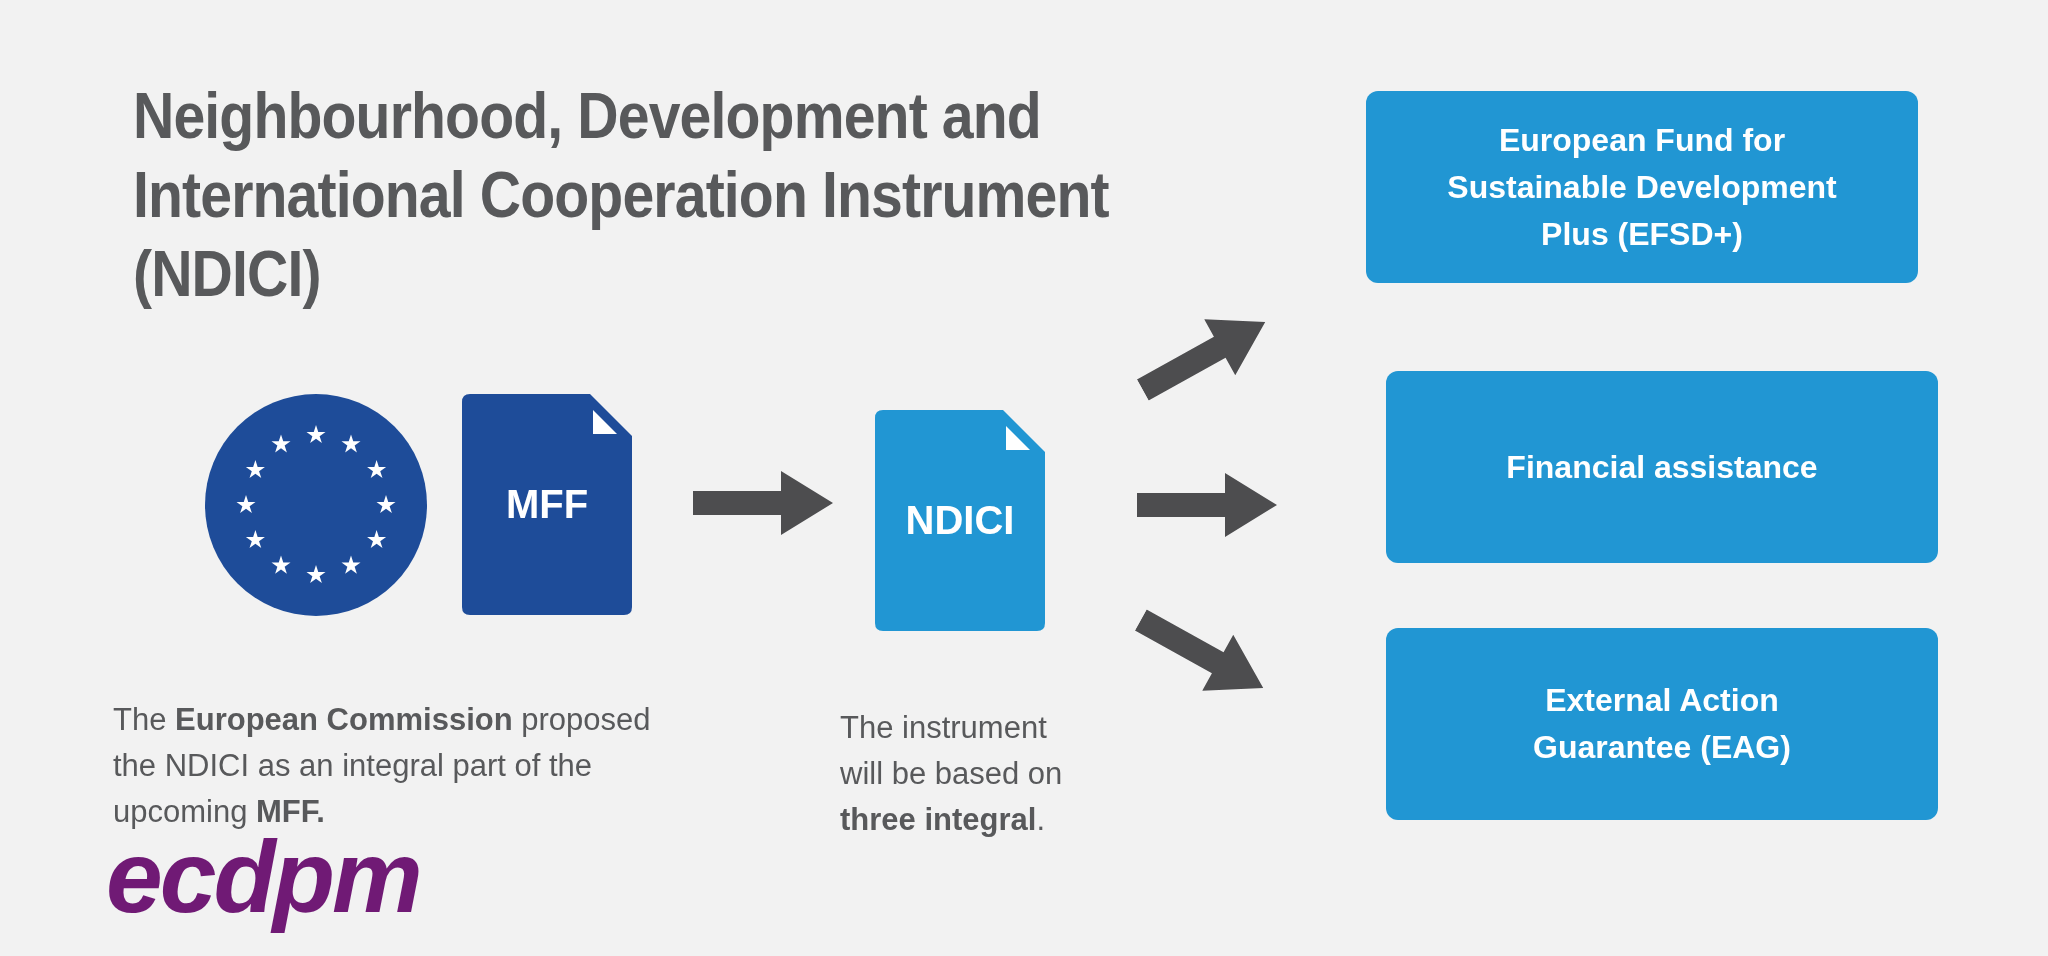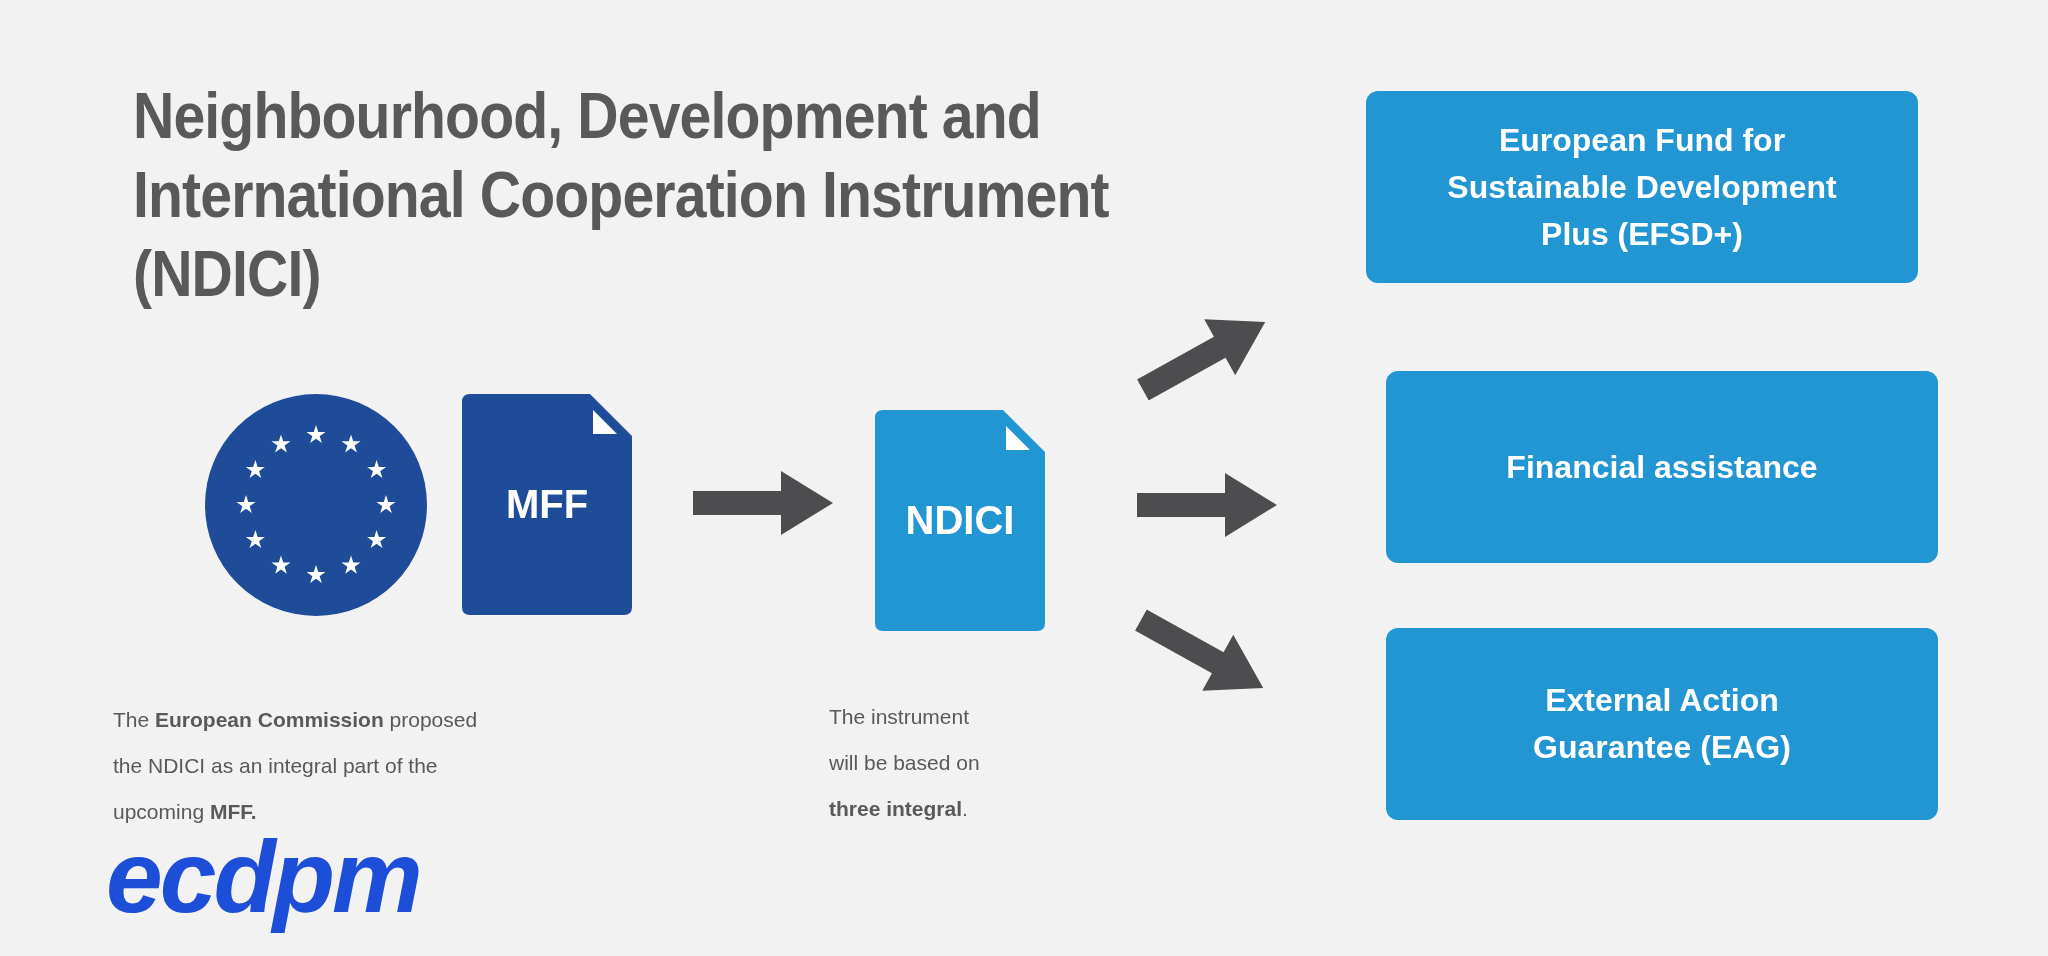--- a/index.html
+++ b/index.html
@@ -28,21 +28,21 @@
   }
   .doc.mff{left:462px;}
   .doc.ndici{left:875px;margin-top:16px;}
   .arrow{position:absolute;width:140px;height:64px;}
   .arrow.a-main{left:693px;top:471px;}
   .arrow.a-mid{left:1137px;top:473px;}
   .arrow.a-top{left:1134px;top:324px;transform:rotate(-29deg);}
   .arrow.a-bot{left:1132px;top:622px;transform:rotate(29deg);}
   
   .caption{
-    position:absolute;color:#58595b;font-size:21px;line-height:46px;
+    position:absolute;color:#58595b;font-size:31px;line-height:46px;
     white-space:pre-line;
   }
   .caption .b{font-weight:bold;}
   .caption.c-left{left:113px;top:651px;width:640px;}
   .caption.c-right{left:829px;top:648px;width:320px;}
   
   .pillar{
     position:absolute;left:1366px;width:552px;height:192px;
     background:#2196d3;border-radius:12px;
     display:flex;align-items:center;justify-content:center;
@@ -50,21 +50,21 @@
   .pillar .pillar-label{
     color:#ffffff;font-weight:bold;font-size:32px;line-height:47px;
     text-align:center;white-space:pre-line;
   }
   .pillar.p1{top:91px;}
   .pillar.p2{top:371px;margin-left:20px;}
   .pillar.p3{top:628px;margin-left:20px;}
   
   .logo{
     position:absolute;left:106px;top:826px;
-    color:#1d4ed8;font-size:102px;line-height:1;font-weight:bold;font-style:italic;
+    color:#701a75;font-size:102px;line-height:1;font-weight:bold;font-style:italic;
     letter-spacing:-3px;
   }
 </style>
 </head>
 <body>
 
 <div class="canvas">
 
   <h1 class="title" style="margin:0;">
     <span>Neighbourhood, Development and</span>
@@ -122,21 +122,21 @@
   <svg class="arrow a-bot" viewBox="0 0 140 64">
     <polygon points="0,20 88,20 88,0 140,32 88,64 88,44 0,44" fill="#4d4d4f"></polygon>
   </svg>
 
   <p class="caption c-left" style="margin:0;">
     <span>The </span><span class="b">European Commission</span><span> proposed
 the NDICI as an integral part of the
 upcoming </span><span class="b">MFF.</span>
   </p>
 
-  <p class="caption c-right" style="margin:0;">
+  <p class="caption c-right" style="margin:11px;">
     <span>The instrument
 will be based on
 </span><span class="b">three integral</span><span>.</span>
   </p>
 
   <div class="pillar p1">
     <span class="pillar-label">European Fund for
 Sustainable Development
 Plus (EFSD+)</span>
   </div>

